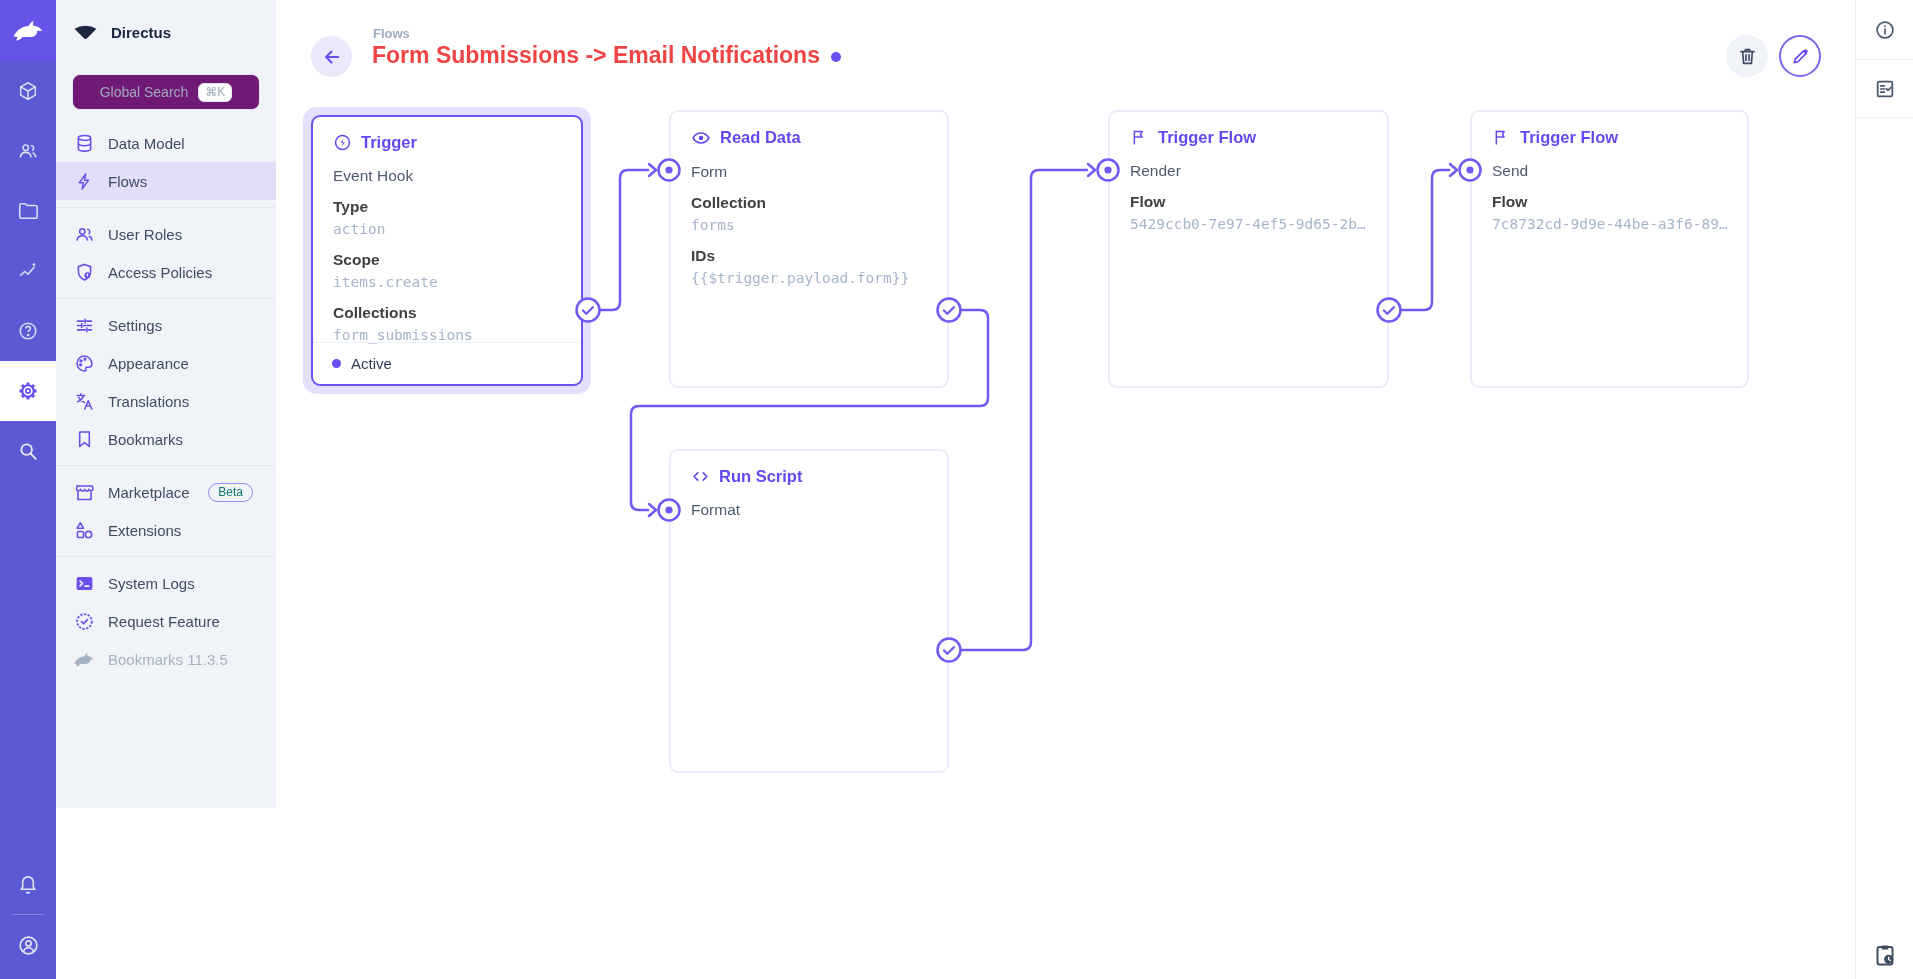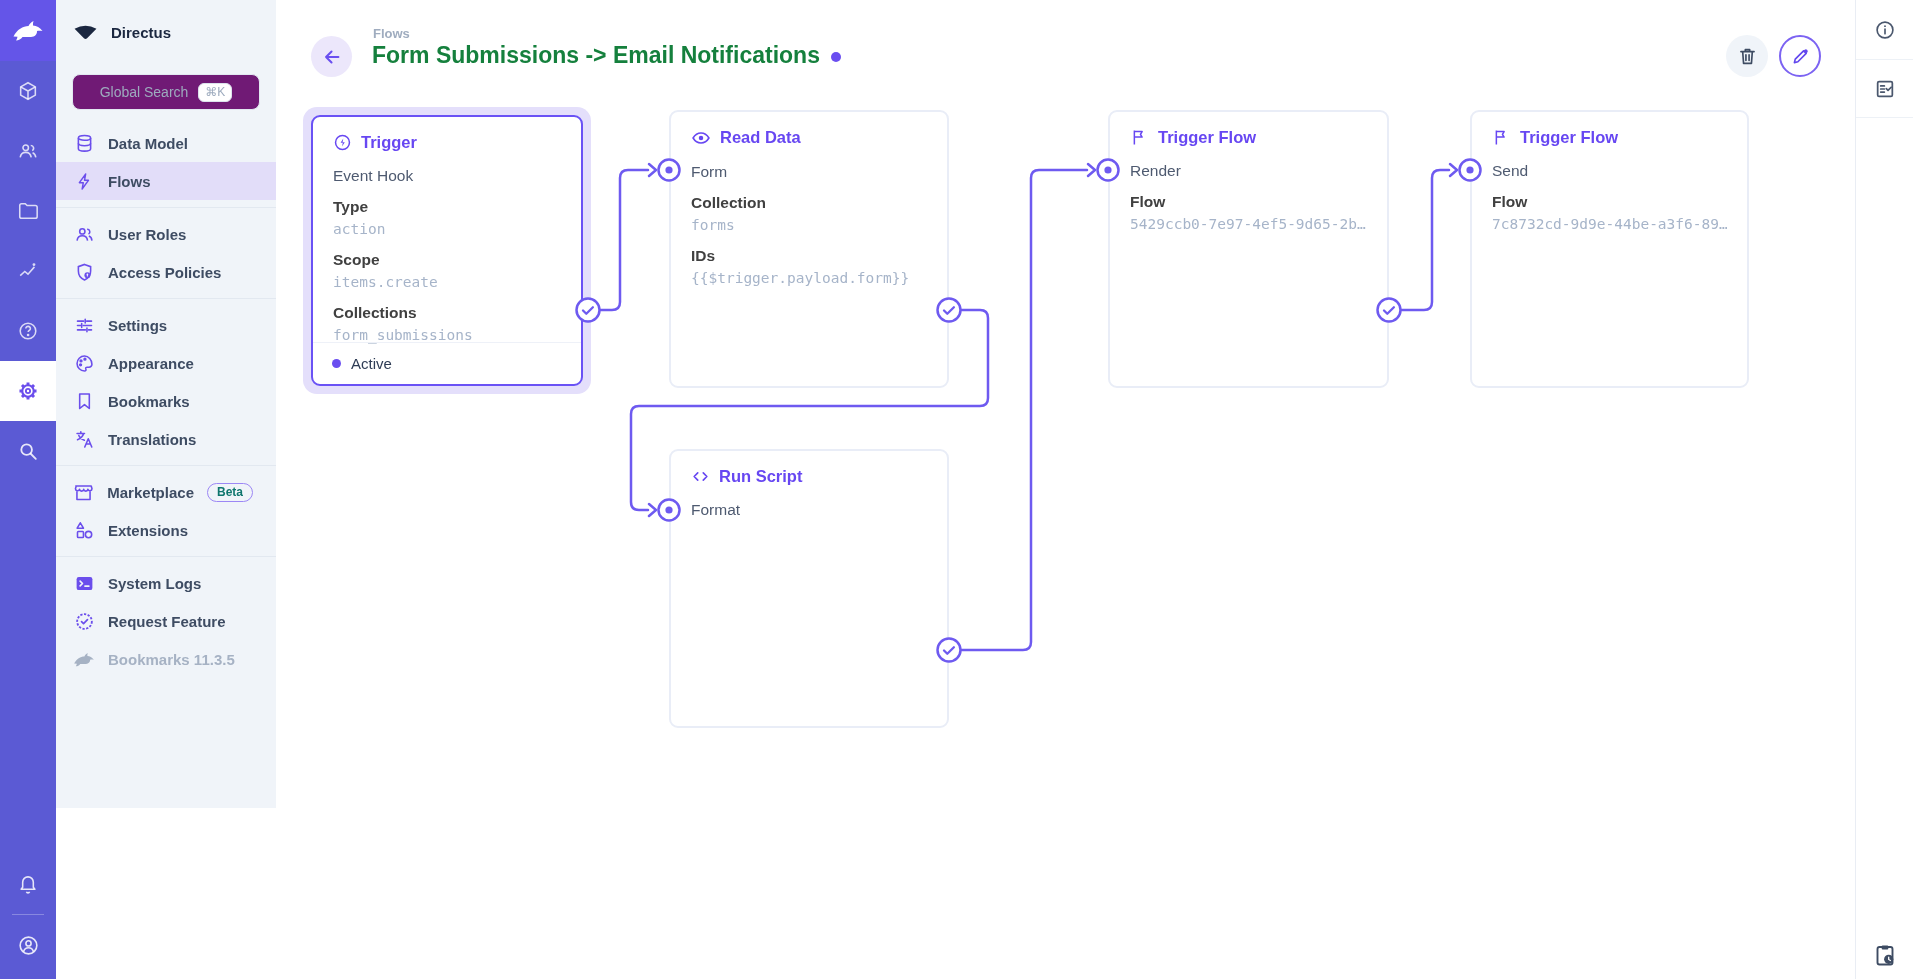--- a/index.html
+++ b/index.html
@@ -17,34 +17,34 @@
 
   
   #sidebar { position:absolute; left:56px; top:0; width:220px; height:808px; background:#F0F4F9; z-index:19; }
   .project-header { height:64px; display:flex; align-items:center; gap:13px; padding:0 17px; }
   .project-name { font-size:15px; font-weight:700; color:#1B2740; }
   .search-box { margin:10px 16px 14px; height:36px; background:#701a75; border:1px solid #E2E8F1;
     border-radius:8px; display:flex; align-items:center; justify-content:center; gap:10px; }
   .search-placeholder { color:#9DABBE; font-size:14px; }
   .kbd { border:1px solid #DCE3ED; border-radius:6px; padding:1px 6px 2px; font-size:12px; color:#9DABBE; background:#fff; }
   .nav-item { height:38px; display:flex; align-items:center; gap:13px; padding:0 17px;
-    font-size:15px; color:#3E4C63; font-weight:700; cursor:pointer; }
+    font-size:15px; color:#3E4C63; font-weight:400; cursor:pointer; }
   .nav-item .nicon { width:22px; display:flex; justify-content:center; }
   .nav-item.active { background:#E2DDF9; }
   .nav-item.version { color:#A6B2C4; cursor:default; }
   .nav-divider { height:1px; background:#E2E8F0; margin:7px 0; }
   .badge { margin-left:auto; margin-right:6px; border:1.5px solid #9C87F5; color:#0f766e;
     border-radius:14px; font-size:12px; padding:1px 9px 2px; }
 
   
   #main { position:absolute; left:276px; top:0; width:1579px; height:979px; background:#fff; }
   .back-btn { position:absolute; left:35px; top:36px; width:41px; height:41px; border-radius:50%;
     background:#ECE7FB; display:flex; align-items:center; justify-content:center; cursor:pointer; }
   .breadcrumb { position:absolute; left:97px; top:26px; font-size:13px; font-weight:600; color:#9FACBF; }
-  .page-title { position:absolute; left:96px; top:42px; font-size:23px; font-weight:700; color:#15803d;
+  .page-title { position:absolute; left:96px; top:42px; font-size:23px; font-weight:700; color:#ef4444;
     display:flex; align-items:center; gap:11px; }
   .title-dot { width:10px; height:10px; border-radius:50%; background:#6A4EF0; margin-top:3px; }
   .round-btn { position:absolute; top:35px; width:42px; height:42px; border-radius:50%;
     display:flex; align-items:center; justify-content:center; cursor:pointer; }
   .trash-btn { left:1450px; background:#F0F4F9; }
   .edit-btn { left:1503px; background:#fff; border:2px solid #7C63F2; }
 
   
   .node { position:absolute; background:#fff; border:2px solid #E9EDF7; border-radius:9px; padding:16px 20px; z-index:2; }
   .node-selected-wrap { position:absolute; left:27px; top:107px; width:288px; height:287px;
@@ -209,34 +209,34 @@
         <path d="M12 3.5a8.5 8.5 0 100 17c1.6 0 2.1-1.1 1.5-2.2-.5-1 .1-2.1 1.6-2.1h1.9a3.4 3.4 0 003.5-3.4c0-5.2-3.9-9.3-8.5-9.3z"></path>
         <circle cx="8" cy="9" r="1" fill="#6B4EEC"></circle>
           <circle cx="12.5" cy="7" r="1" fill="#6B4EEC"></circle>
           <circle cx="7.5" cy="13.5" r="1" fill="#6B4EEC"></circle>
       </svg>
       </span>
     <span>Appearance</span>
   </div>
   <div class="nav-item">
     <span class="nicon">
-      <svg width="21" height="21" viewBox="0 0 24 24" fill="none" stroke="#6B4EEC" stroke-width="1.8" stroke-linejoin="round">
-        <path d="M6.5 3.5h11V20l-5.5-4.5L6.5 20V3.5z"></path>
-      </svg>
-      </span>
-    <span>Bookmarks</span>
-  </div>
-  <div class="nav-item">
-    <span class="nicon">
       <svg width="21" height="21" viewBox="0 0 24 24" fill="none" stroke="#6B4EEC" stroke-width="1.8" stroke-linecap="round" stroke-linejoin="round">
         <path d="M3.5 5.2h8.5M7.8 3.2v2M11 5.2c-.9 3.2-3.8 5.9-7 7M5.5 7.5c1.1 2.6 3.7 4.6 6.3 5.3"></path>
         <path d="M12.3 20.5l4-9.3 4 9.3M13.7 17.2h5.2"></path>
       </svg>
       </span>
     <span>Translations</span>
+  </div>
+  <div class="nav-item">
+    <span class="nicon">
+      <svg width="21" height="21" viewBox="0 0 24 24" fill="none" stroke="#6B4EEC" stroke-width="1.8" stroke-linejoin="round">
+        <path d="M6.5 3.5h11V20l-5.5-4.5L6.5 20V3.5z"></path>
+      </svg>
+      </span>
+    <span>Bookmarks</span>
   </div>
   <div class="nav-divider"></div>
   <div class="nav-item">
     <span class="nicon">
       <svg width="21" height="21" viewBox="0 0 24 24" fill="none" stroke="#6B4EEC" stroke-width="1.8" stroke-linejoin="round">
         <path d="M4.5 10.5V20h15v-9.5"></path>
         <path d="M3.2 4.5h17.6l.9 3.2a2.4 2.4 0 01-4.7.6 2.4 2.4 0 01-4.75.1 2.4 2.4 0 01-4.75-.1 2.4 2.4 0 01-4.7-.6l.9-3.2z"></path>
       </svg>
       </span>
     <span>Marketplace</span>
@@ -363,21 +363,21 @@
       <svg width="19" height="19" viewBox="0 0 24 24" fill="none" stroke="#6747F2" stroke-width="1.9" stroke-linejoin="round">
         <path d="M5.5 3.2v17.6M5.5 4.5h9.8l-2.1 3.5 2.1 3.5H5.5"></path>
       </svg>
       <span>Trigger Flow</span>
     </div>
     <div class="node-name">Send</div>
     <div class="field-label">Flow</div>
     <div class="field-value">7c8732cd-9d9e-44be-a3f6-89…</div>
   </div>
 
-  <div class="node" style="left:393px; top:449px; width:280px; height:279px;">
+  <div class="node" style="left:393px; top:449px; width:280px; height:324px;">
     <div class="node-header">
       <svg width="19" height="19" viewBox="0 0 24 24" fill="none" stroke="#6747F2" stroke-width="2.1" stroke-linecap="round" stroke-linejoin="round">
         <path d="M8.5 7.5L4 12l4.5 4.5M15.5 7.5L20 12l-4.5 4.5"></path>
       </svg>
       <span>Run Script</span>
     </div>
     <div class="node-name">Format</div>
   </div>
 
   <svg id="connector-layer">

